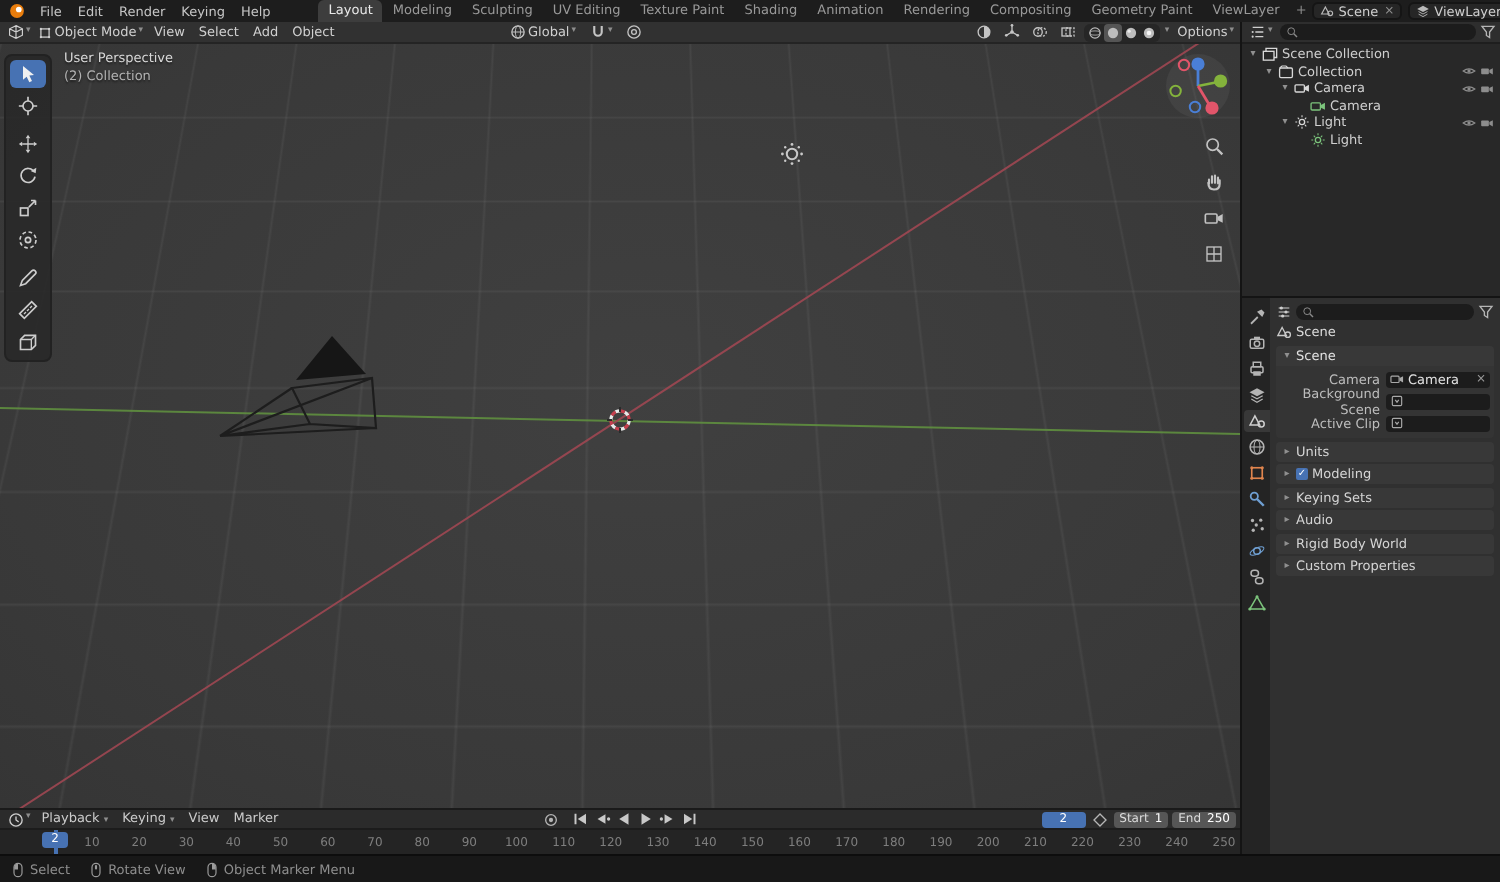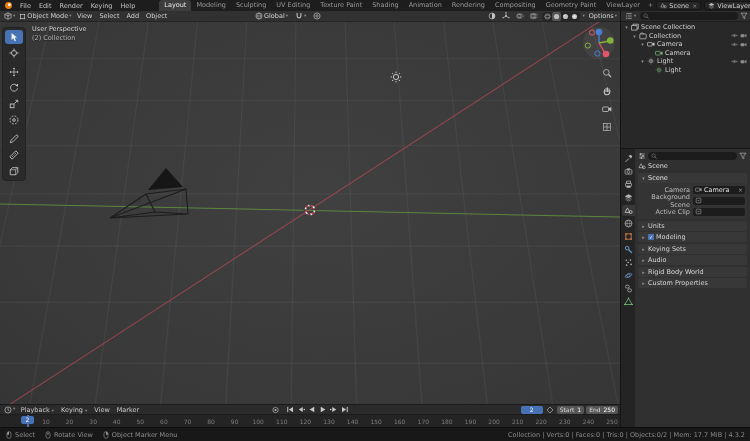--- a/index.html
+++ b/index.html
@@ -887,15 +887,14 @@
         <span class="hint">
      <span>
             <svg width="8" height="8" viewBox="0 0 12 12" style="color:#9a9a9a;flex:none;display:block">
               <rect x="3" y="1" width="6" height="10" rx="3" fill="none" stroke="currentColor" stroke-width=".9"></rect>
               <path d="M6 1.2 A3 3 0 0 1 8.8 4 V5.6 H6 Z" fill="currentColor"></path>
             </svg>
           </span>
      <span>Object Marker Menu</span>
    </span>
       </span>
-    <span class="status-stats" id="status-stats">Collection  |  Verts:0  |  Faces:0  |  Tris:0  |  Objects:0/2  |  Mem: 17.7 MiB  |  4.3.2</span>
   </div>
 </div>
 
 </body></html>

